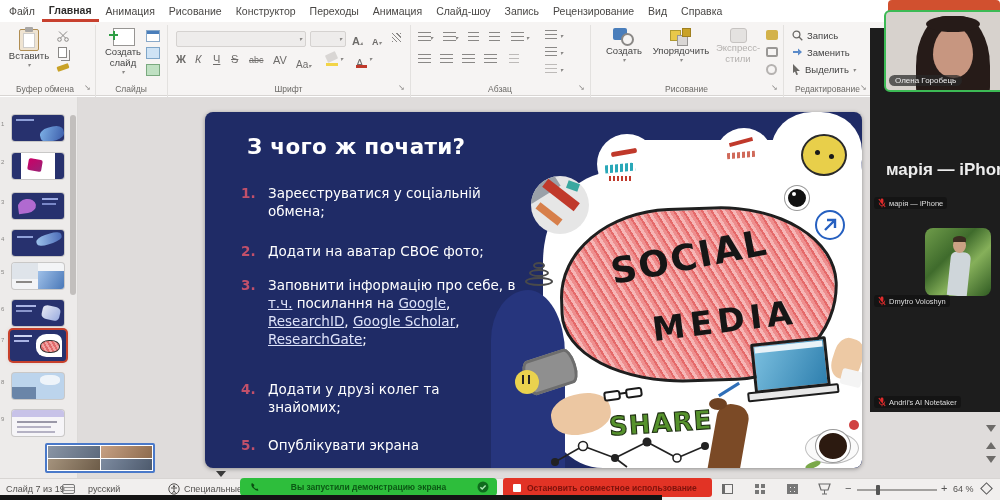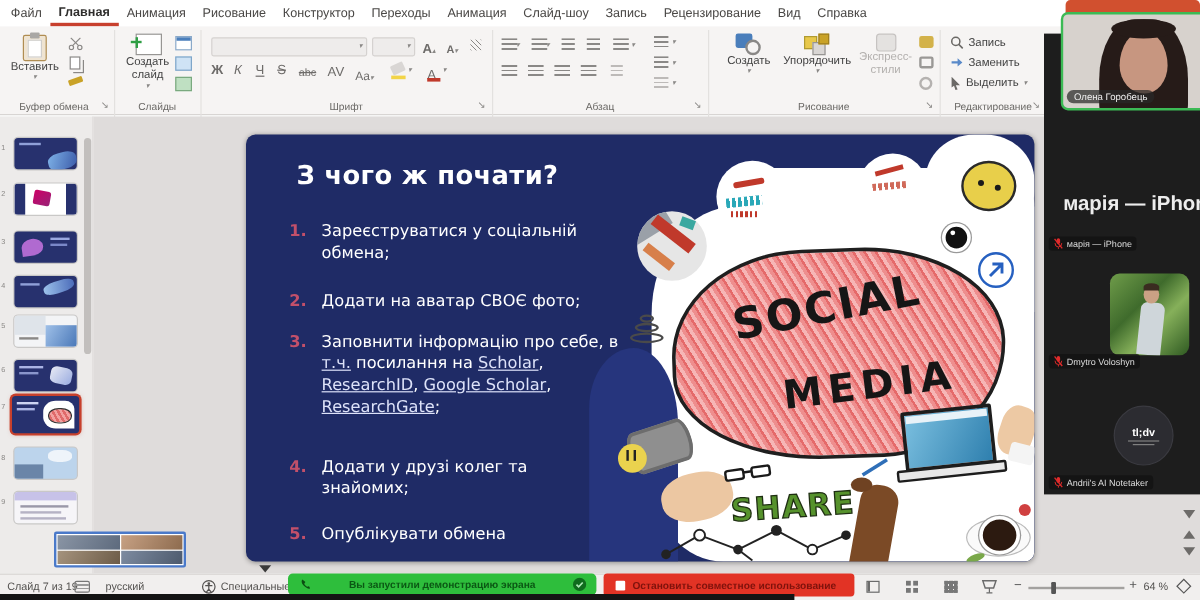--- a/index.html
+++ b/index.html
@@ -410,29 +410,29 @@
     <div class="ab li" style="top:72px;width:250px">
       <span class="num">1.</span>
       <span style="width:215px">Зареєструватися у соціальній обмена;</span>
     </div>
     <div class="ab li" style="top:130px;width:290px">
       <span class="num">2.</span>
       <span style="width:260px">Додати на аватар СВОЄ фото;</span>
     </div>
     <div class="ab li" style="top:164px;width:290px">
       <span class="num">3.</span>
-      <span style="width:252px"><span>Заповнити інформацію про себе, в </span><span class="lnk">т.ч.</span><span> посилання на </span><span class="lnk">Scholar</span><span>, </span><span class="lnk">ResearchID</span><span>, </span><span class="lnk">Google Scholar</span><span>, </span><span class="lnk">ResearchGate</span><span>;</span></span>
+      <span style="width:252px"><span>Заповнити інформацію про себе, в </span><span class="lnk">т.ч.</span><span> посилання на </span><span class="lnk">Google</span><span>, </span><span class="lnk">ResearchID</span><span>, </span><span class="lnk">Google Scholar</span><span>, </span><span class="lnk">ResearchGate</span><span>;</span></span>
     </div>
     <div class="ab li" style="top:268px;width:240px">
       <span class="num">4.</span>
       <span style="width:185px">Додати у друзі колег та знайомих;</span>
     </div>
     <div class="ab li" style="top:324px;width:260px">
       <span class="num">5.</span>
-      <span>Опублікувати обмена</span>
+      <span>Опублікувати экрана</span>
     </div>
   </div>
 
   <div class="ab tri" style="left:986px;top:425px;border-left:5px solid transparent;border-right:5px solid transparent;border-top:7px solid #6d6b69"></div>
   <div class="ab tri" style="left:986px;top:442px;border-left:5px solid transparent;border-right:5px solid transparent;border-bottom:7px solid #6d6b69"></div>
   <div class="ab tri" style="left:986px;top:456px;border-left:5px solid transparent;border-right:5px solid transparent;border-top:7px solid #6d6b69"></div>
 
   <div class="ab statusbar">
     <span class="ab stext" style="left:6px">Слайд 7 из 19</span>
     <div class="ab" style="left:62px;top:5px;width:13px;height:10px;border:1px solid #777;border-radius:2px;background:repeating-linear-gradient(to bottom,transparent 0 2px,#999 2px 3px)"></div>
@@ -496,25 +496,20 @@
     </div>
     <div class="ab ptag" style="left:4px;top:267px">
       <svg width="8" height="10" viewBox="0 0 10 12">
           <rect x="3.2" y="0.5" width="3.6" height="6" rx="1.8" fill="#e02b2b"></rect>
           <path d="M1.5 5.5 a3.5 4 0 0 0 7 0" stroke="#e02b2b" fill="none"></path>
           <line x1="5" y1="9.8" x2="5" y2="11.5" stroke="#e02b2b"></line>
           <line x1="1" y1="1" x2="9" y2="11" stroke="#e02b2b" stroke-width="1.4"></line>
         </svg>
       <span>Dmytro Voloshyn</span>
     </div>
-    <div class="ab tldv">
-      <b>tl;dv</b>
-      <i class="tline" style="width:26px"></i>
-      <i class="tline" style="width:18px"></i>
-    </div>
     <div class="ab ptag" style="left:4px;top:368px">
       <svg width="8" height="10" viewBox="0 0 10 12">
           <rect x="3.2" y="0.5" width="3.6" height="6" rx="1.8" fill="#e02b2b"></rect>
           <path d="M1.5 5.5 a3.5 4 0 0 0 7 0" stroke="#e02b2b" fill="none"></path>
           <line x1="5" y1="9.8" x2="5" y2="11.5" stroke="#e02b2b"></line>
           <line x1="1" y1="1" x2="9" y2="11" stroke="#e02b2b" stroke-width="1.4"></line>
         </svg>
       <span>Andrii's AI Notetaker</span>
     </div>
   </div>

